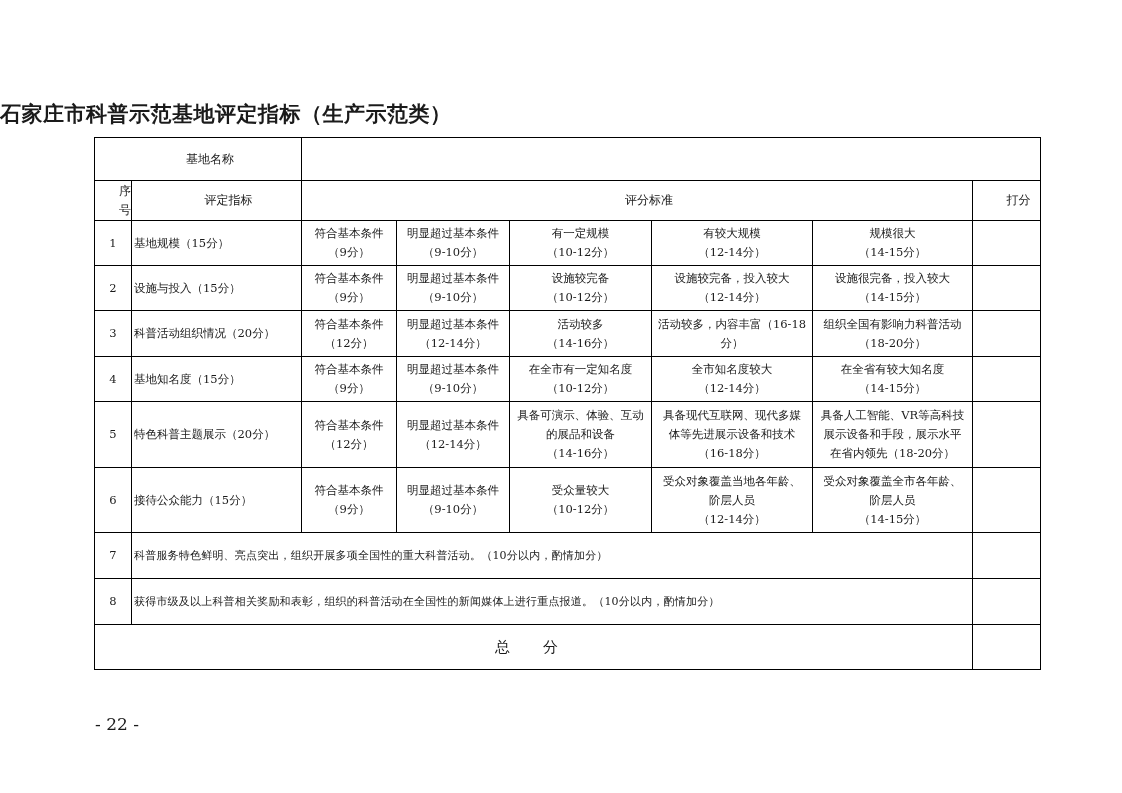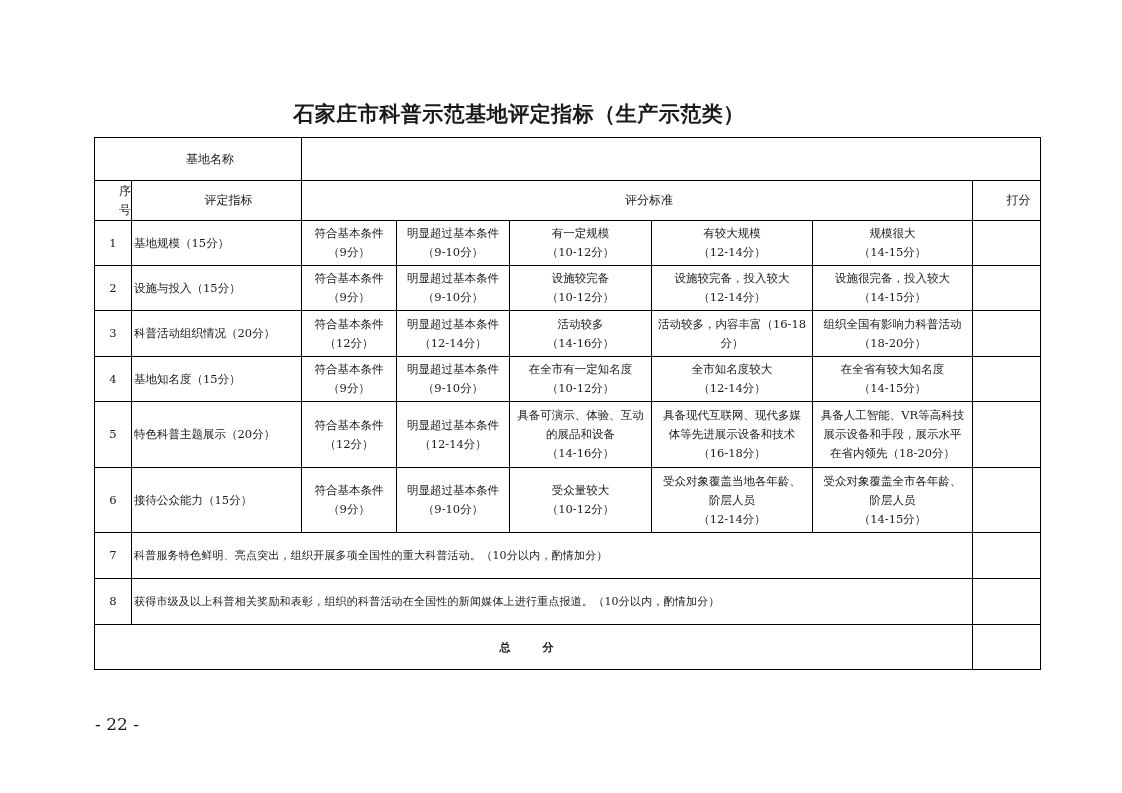--- a/index.html
+++ b/index.html
@@ -1,23 +1,23 @@
 <!DOCTYPE html>
 <html><head>
 <meta charset="utf-8">
 <style>
   html, body { margin:0; padding:0; background:#ffffff; }
   body { width:1122px; height:793px; position:relative; overflow:hidden; font-family:"DejaVu Serif","Liberation Serif",serif; color:#1a1a1a; }
-  .title { position:absolute; left:0; width:1038px; top:100px; text-align:center; font-size:21px; font-weight:bold; letter-spacing:0.5px; }
+  .title { position:absolute; left:0; width:1038px; top:100px; text-align:left; font-size:21px; font-weight:bold; letter-spacing:0.5px; }
   table { position:absolute; left:94px; top:137px; border-collapse:collapse; table-layout:fixed; width:946px; }
   td { border:1px solid #000; padding:0; text-align:center; vertical-align:middle; font-size:11.5px; line-height:19px; overflow:hidden; }
   td.hdr { font-family:"DejaVu Sans","Liberation Sans",sans-serif; font-size:12px;padding-left:24px; }
   td.left { text-align:left; padding-left:2px; }
   td.wide { text-align:left; padding-left:2px; font-size:11px; letter-spacing:0.2px; }
-  .total { letter-spacing:14px; font-weight:bold; font-family:"DejaVu Sans","Liberation Sans",sans-serif; font-size:11px; }
+  .total { letter-spacing:14px; font-weight:normal; font-family:"DejaVu Sans","Liberation Sans",sans-serif; font-size:15px; }
   .line { display:block; white-space:nowrap; }
   .pagenum { position:absolute; left:95px; top:714px; font-size:17px; }
 </style>
 </head>
 <body>
 
 <div class="title">石家庄市科普示范基地评定指标（生产示范类）</div>
 
 <table>
   <colgroup>

